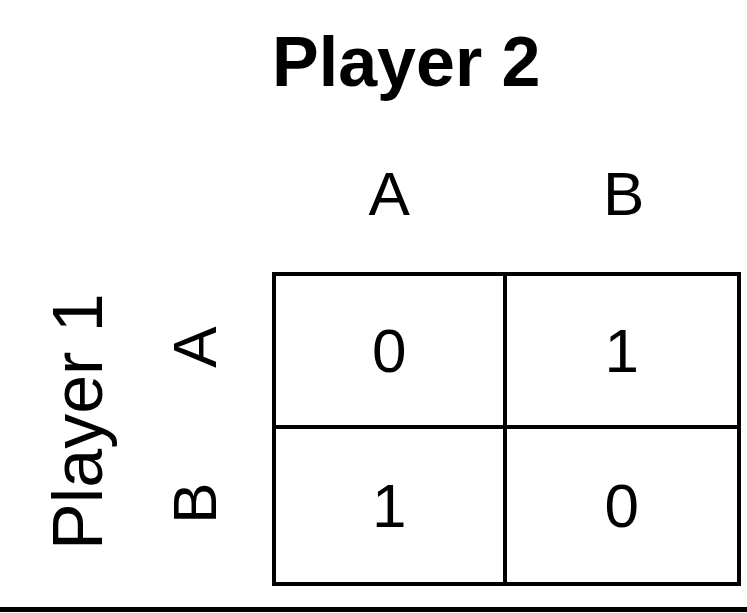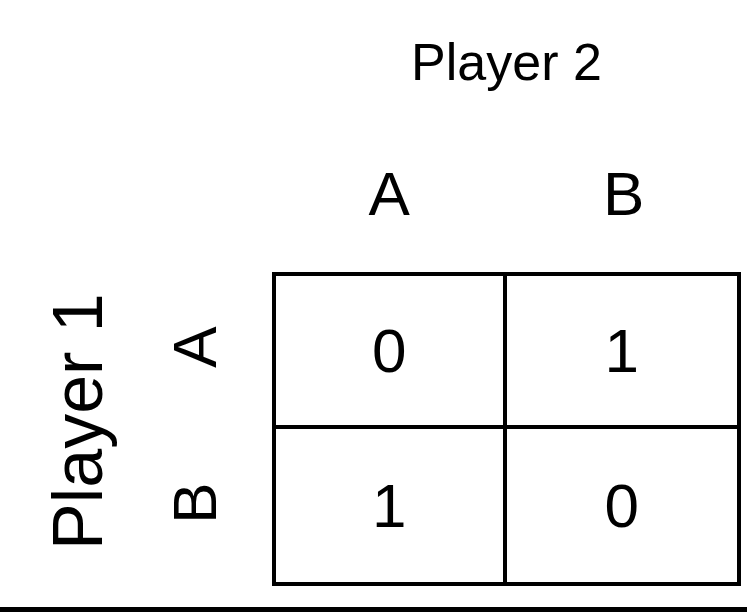--- a/index.html
+++ b/index.html
@@ -18,22 +18,22 @@
   }
 
   
   .top-title {
     position: absolute;
     left: 272px;
     top: 22px;
     width: 469px;
     height: 80px;
     line-height: 80px;
-    text-align: center;
-    font-size: 52px;
+    font-size: 70px;
+    font-weight: bold;
   }
 
   
   .col-labels {
     position: absolute;
     left: 272px;
     top: 155px;
     width: 469px;
     height: 76px;
     display: flex;

